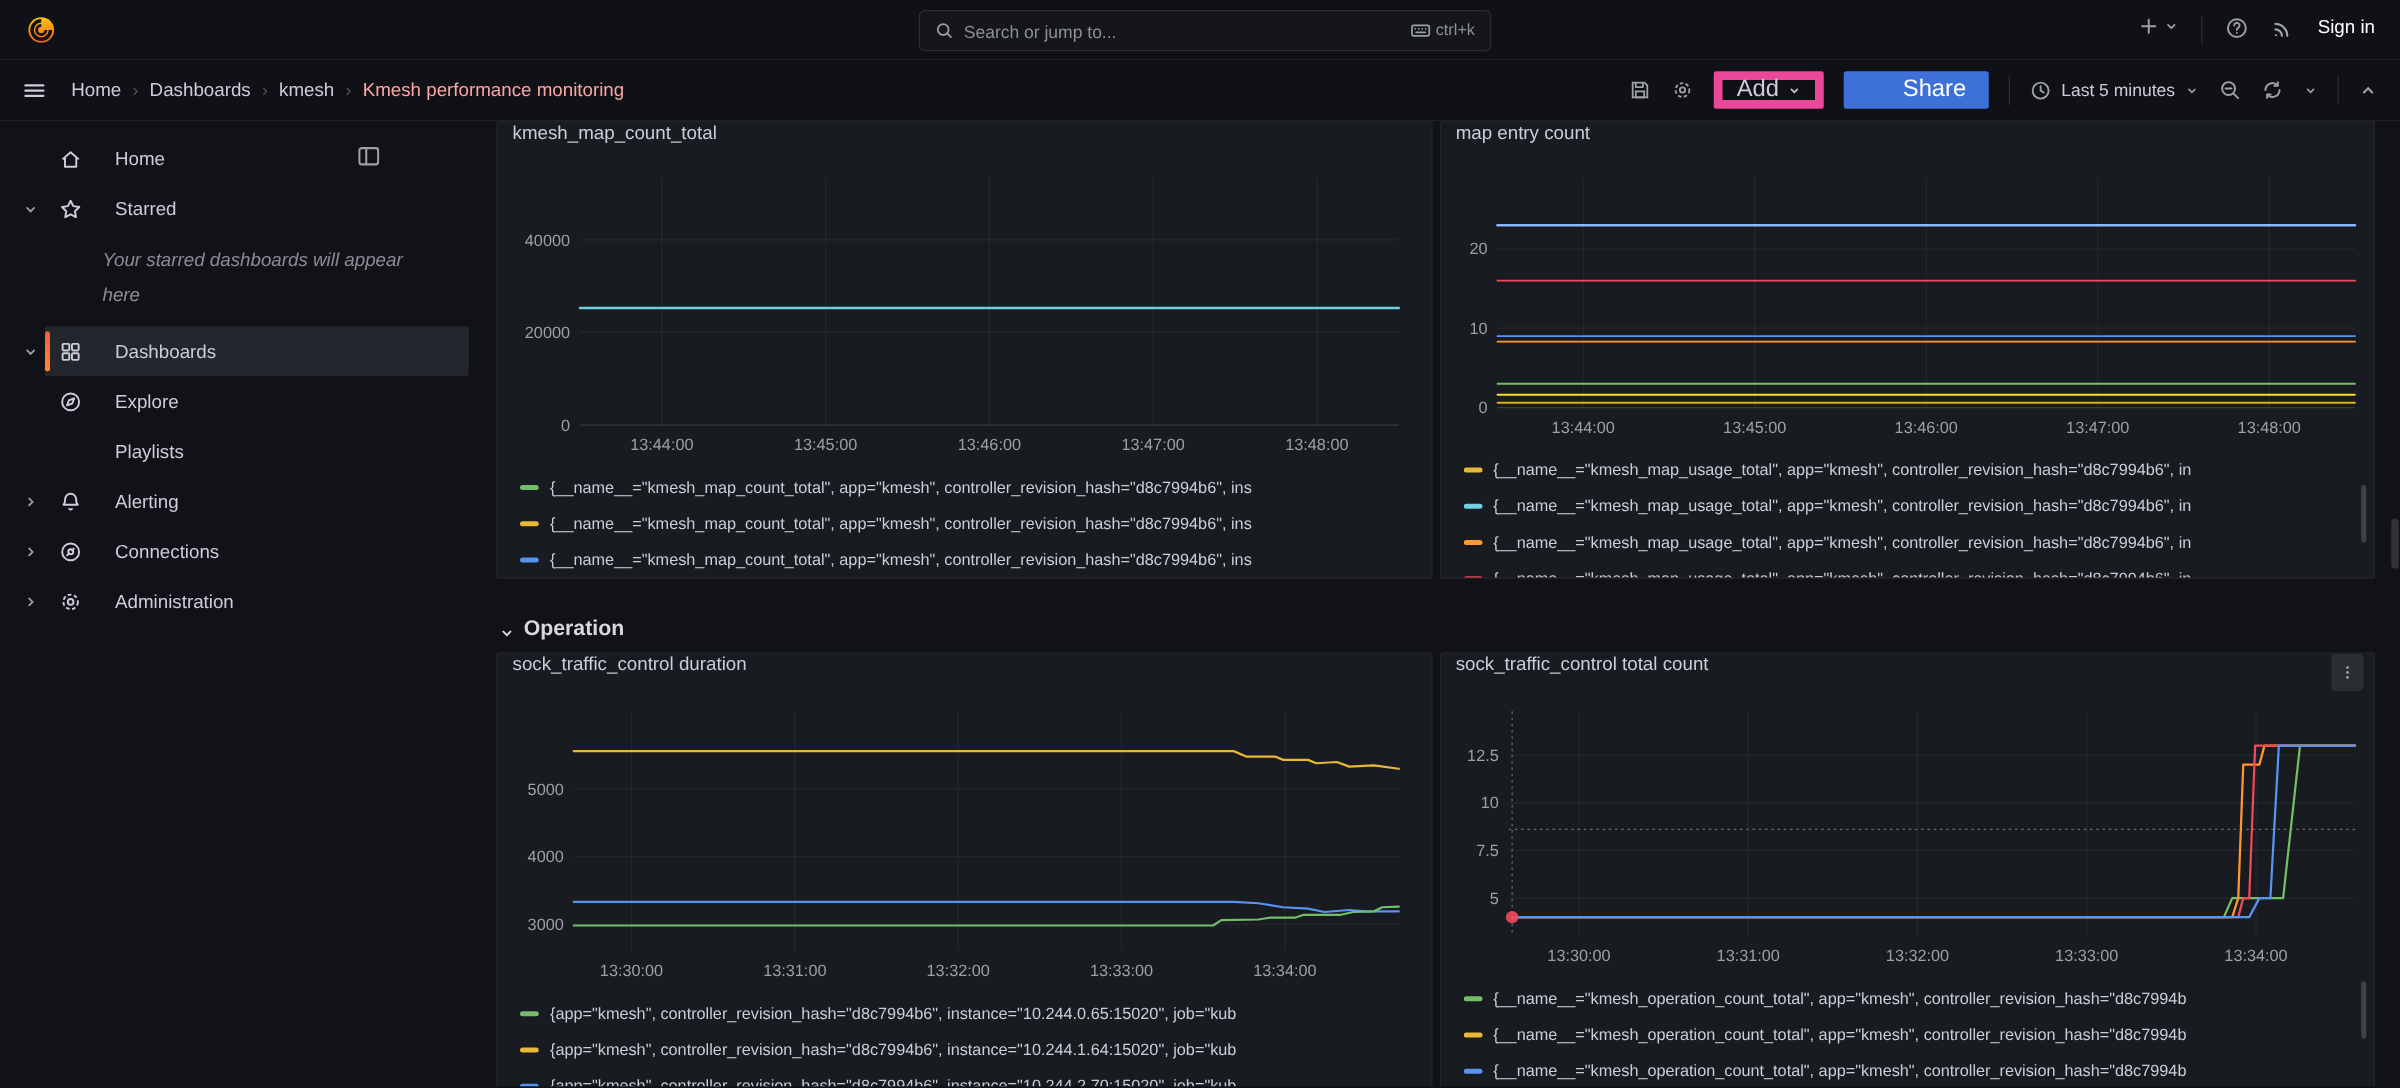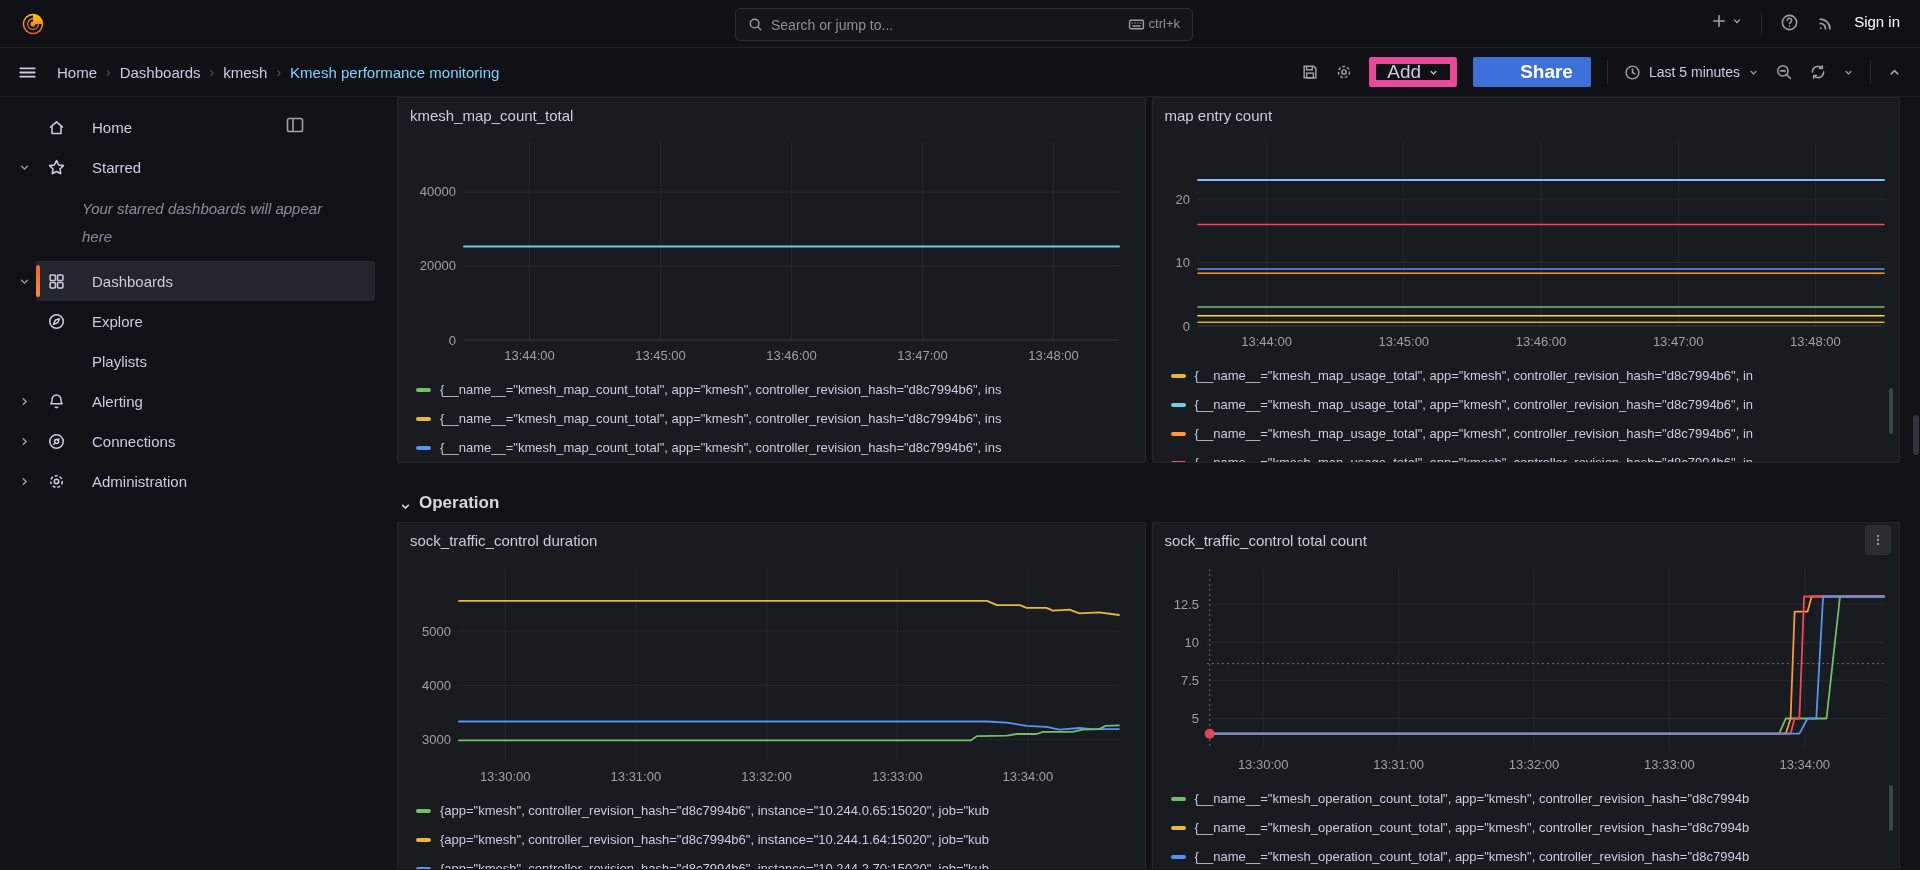--- a/index.html
+++ b/index.html
@@ -23,26 +23,26 @@
   .shortcut { display:flex; gap:4px; color:#8e9097; font-size:13px; }
   .nav-right { margin-left:auto; display:flex; align-items:flex-start; gap:18px; }
   .nav-divider { width:1px; height:22px; background:#2b2d33; }
   .signin { color:#ffffff; font-size:15px; font-weight:500; }
 
   
   .toolbar { height:49px; background:#101116; border-bottom:1px solid #1f2126;
              display:flex; align-items:center; padding:0 18px; gap:10px; }
   .breadcrumb { display:flex; align-items:center; margin-left:10px; font-size:15px; }
   .crumb { color:#ccccdc; }
-  .crumb.current { color:#7dd3fc; }
+  .crumb.current { color:#fca5a5; }
   .crumb-sep { color:#55575e; margin:0 9px; font-size:14px; }
   .toolbar-right { margin-left:auto; display:flex; align-items:center; gap:16px; }
   .tb-btn { border:7px solid #ec4899; border-radius:2px; height:30px; padding:0 11px;
             display:flex; align-items:center; gap:7px; color:#ccccdc; font-size:19px; background:transparent; }
-  .tb-btn.primary { background:#3d71d9; border-color:#3d71d9; color:#ffffff; font-weight:700;padding-left:40px; }
+  .tb-btn.primary { background:#3d71d9; border-color:#3d71d9; color:#ffffff; font-weight:400;padding-left:40px; }
   .tb-divider { width:1px; height:24px; background:#2b2d33; }
   .time-picker { display:flex; align-items:center; gap:8px; color:#ccccdc; font-size:14px; }
 
   
   .shell { display:flex; height:772px; position:relative; }
 
   
   .sidebar { width:375px; flex:none; padding-top:10px; position:relative; }
   .side-row { display:flex; align-items:stretch; height:40px; padding-left:12px; }
   .side-chev { width:24px; display:flex; align-items:center; justify-content:center; color:#9da0a7; flex:none; }
@@ -54,21 +54,21 @@
   .side-label { font-size:15px; color:#ccccdc; }
   .side-note { margin:8px 0 10px 82px; width:255px; font-style:italic; font-size:15px;
                line-height:28px; color:rgba(204,204,220,0.65); }
   .dock-btn { position:absolute; top:18px; right:70px; color:#9da0a7; }
 
   
   .main { flex:1; padding:0 20px 0 22px; overflow:hidden; }
   .row { display:flex; gap:6px; }
   .panel { flex:1; height:366px; background:#181b1f; border:1px solid #24262b; border-radius:2px;
            overflow:hidden; position:relative; }
-  .panel-header { height:34px; display:flex; align-items:center; padding:0 8px 0 12px; }
+  .panel-header { height:34px; display:flex; padding:0 8px 0 12px; }
   .panel-title { font-size:15px; font-weight:500; color:#ccccdc; }
   .panel-menu { margin-left:auto; width:26px; height:30px; border-radius:4px;
                 background:rgba(204,204,220,0.1); display:flex; align-items:center; justify-content:center; }
   .chart { width:100%; position:relative; }
   .ch-1 { height:238px; } .ch-2 { height:224px; } .ch-3 { height:234px; } .ch-4 { height:222px; }
   .legend { padding:10px 20px 0 18px; position:relative; }
   .legend-row { display:flex; align-items:center; gap:9px; height:19px; margin-bottom:10px;
                 white-space:nowrap; overflow:hidden; }
   .swatch { width:15px; height:4px; border-radius:2px; flex:none; }
   .legend-text { font-size:13px; color:#ccccdc; }

